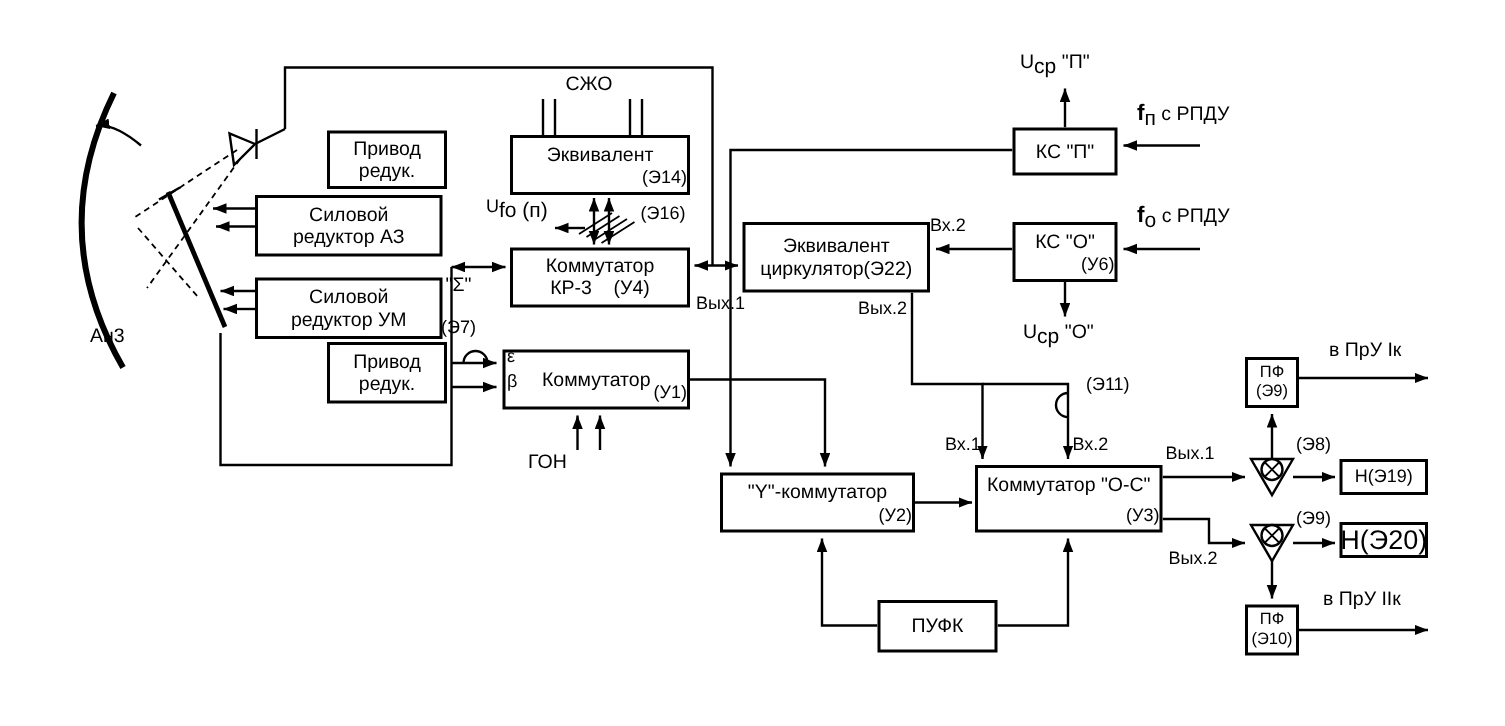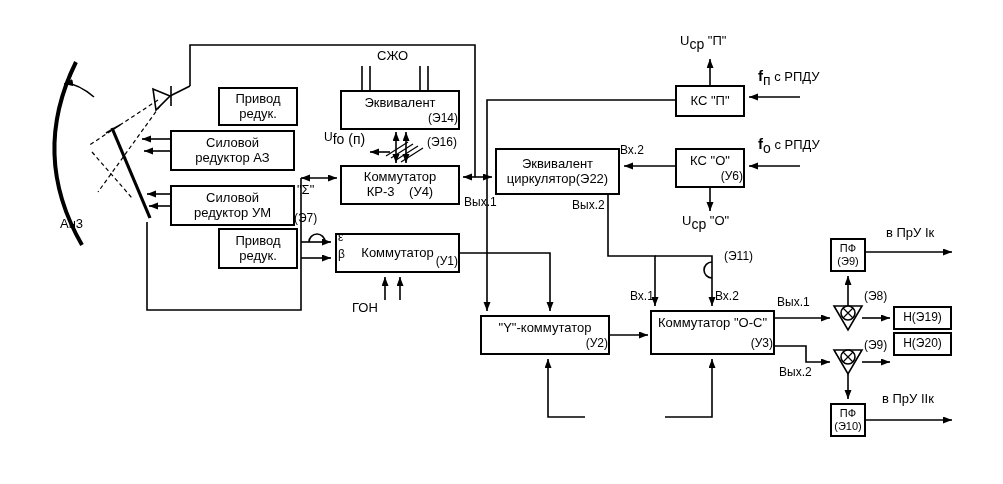--- a/index.html
+++ b/index.html
@@ -156,29 +156,32 @@
   </div>
 
   <div class="box topalign" style="left:480px;top:315px;width:130px;height:40px">
     <span>"Y"-коммутатор</span>
     <span class="tag">(У2)</span>
   </div>
   <div class="box topalign" style="left:650px;top:310px;width:125px;height:45px">
     <span>Коммутатор "О-С"</span>
     <span class="tag">(У3)</span>
   </div>
+  <div class="box" style="left:585px;top:400px;width:80px;height:35px">
+    <span>ПУФК</span>
+  </div>
 
   <div class="box" style="left:830px;top:238px;width:36px;height:34px;font-size:11px">
     <span>ПФ</span>
     <span>(Э9)</span>
   </div>
   <div class="box" style="left:893px;top:306px;width:59px;height:24px;font-size:12px">
     <span>Н(Э19)</span>
   </div>
-  <div class="box" style="left:893px;top:332px;width:59px;height:24px;font-size:12px">
+  <div class="box" style="left:893px;top:348px;width:59px;height:24px;font-size:18px">
     <span>Н(Э20)</span>
   </div>
   <div class="box" style="left:830px;top:403px;width:36px;height:34px;font-size:11px">
     <span>ПФ</span>
     <span>(Э10)</span>
   </div>
 
   <div class="lbl" style="left:377px;top:49px">СЖО</div>
   <div class="lbl small" style="left:324px;top:131px"><span>U</span><sub>fо (п)</sub></div>
   <div class="lbl small" style="left:427px;top:136px">(Э16)</div>

